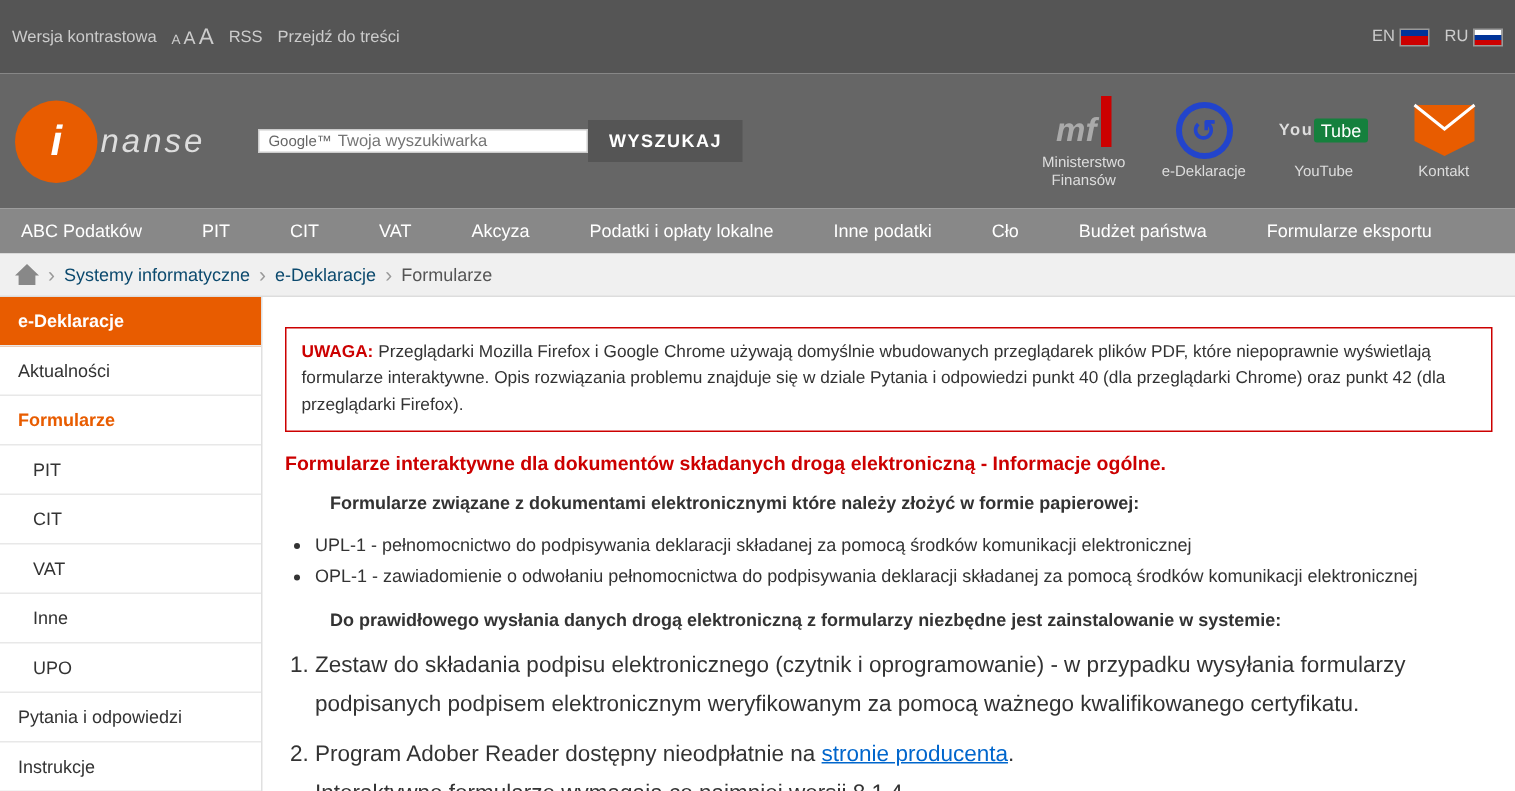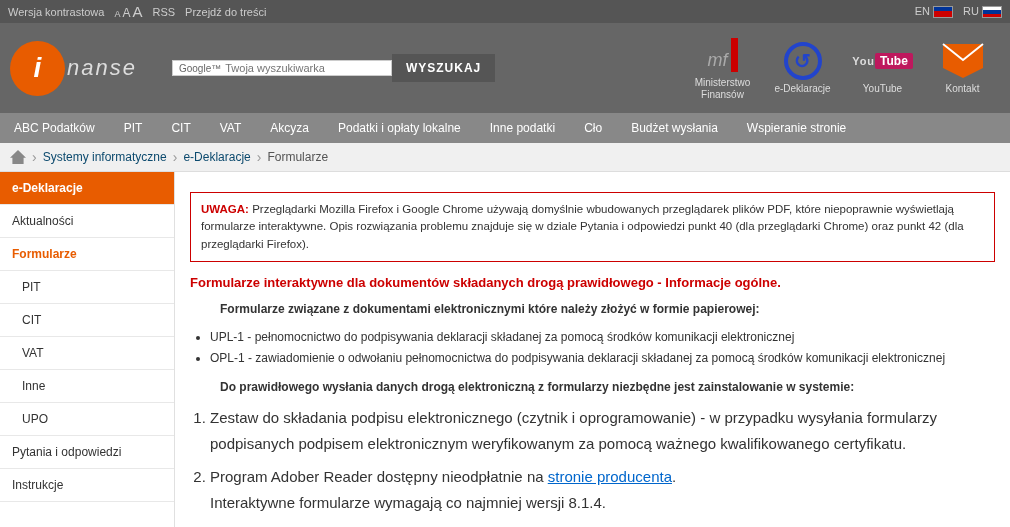--- a/index.html
+++ b/index.html
@@ -3,21 +3,21 @@
   <meta charset="utf-8">
   <style>
     * { margin: 0; padding: 0; box-sizing: border-box; }
     body { font-family: Arial, sans-serif; font-size: 12px; color: #333; background: #fff; width: 1010px; }
 
     
     .top-bar {
       background: #555;
       color: #ccc;
       font-size: 11px;
-      padding: 3px 8px;
+      padding: 16px 8px;
       display: flex;
       align-items: center;
       gap: 10px;
     }
     .top-bar .spacer { flex: 1; }
     .a-sizes { display: flex; gap: 2px; align-items: baseline; }
     .a-small { font-size: 9px; }
     .a-med { font-size: 12px; }
     .a-large { font-size: 15px; }
 
@@ -116,21 +116,21 @@
       display: flex;
       align-items: center;
       justify-content: center;
       margin-bottom: 2px;
     }
 
     
     .main-nav {
       background: #888;
       display: flex;
-      gap: 1px;
+      gap: 12px;
     }
     .main-nav a {
       color: white;
       text-decoration: none;
       padding: 8px 14px;
       font-size: 12px;
       display: block;
       white-space: nowrap;
     }
 
@@ -294,41 +294,41 @@
       <input class="search-input" placeholder="Twoja wyszukiwarka" style="">
     </div>
     <button class="search-btn">WYSZUKAJ</button>
   </div>
 
   <div class="header-icons">
 
     <div class="header-icon-item">
       <div class="icon-img">
         <div style="display:flex;align-items:center;position:relative;">
-          <span style="font-size:18px;font-weight:normal;color:#aaa;font-style:italic;margin-top:11px;">mf</span>
+          <span style="font-size:22px;font-weight:bold;color:#aaa;font-style:italic;margin-top:11px;">mf</span>
           <div style="width:7px;height:34px;background:#cc0000;margin-left:3px;"></div>
         </div>
       </div>
       <span class="header-icon-label">Ministerstwo<br>Finansów</span>
     </div>
 
     <div class="header-icon-item">
       <div class="icon-img">
         <div style="width:38px;height:38px;border-radius:50%;border:4px solid #2244cc;display:flex;align-items:center;justify-content:center;">
           <span style="color:#2244cc;font-size:20px;font-weight:bold;">↺</span>
         </div>
       </div>
       <span class="header-icon-label">e-Deklaracje</span>
     </div>
 
     <div class="header-icon-item">
       <div class="icon-img">
         <div style="display:flex;flex-direction:row;align-items:center;justify-content:center;">
           <span style="font-size:11px;color:#ddd;font-weight:bold;letter-spacing:1px;">You</span>
-          <span style="background:#be185d;color:white;font-size:12px;font-weight:bold;padding:1px 5px;border-radius:2px;">Tube</span>
+          <span style="background:#15803d;color:white;font-size:12px;font-weight:normal;padding:1px 5px;border-radius:2px;">Tube</span>
         </div>
       </div>
       <span class="header-icon-label">YouTube</span>
     </div>
 
     <div class="header-icon-item">
       <div class="icon-img">
         <svg width="44" height="38" viewBox="0 0 44 38">
           <polygon points="2,2 42,2 42,26 22,36 2,26" fill="#e85c00"></polygon>
           <polyline points="2,2 22,18 42,2" fill="none" stroke="white" stroke-width="2"></polyline>
@@ -341,22 +341,22 @@
 
 <nav class="main-nav">
   <a>ABC Podatków</a>
   <a>PIT</a>
   <a>CIT</a>
   <a>VAT</a>
   <a>Akcyza</a>
   <a>Podatki i opłaty lokalne</a>
   <a>Inne podatki</a>
   <a>Cło</a>
-  <a>Budżet wysłania</a>
-  <a>Wspieranie stronie</a>
+  <a>Budżet państwa</a>
+  <a>Formularze eksportu</a>
 </nav>
 
 <div class="breadcrumb">
   <span class="home-icon"></span>
   <span class="breadcrumb-sep">›</span>
   <a>Systemy informatyczne</a>
   <span class="breadcrumb-sep">›</span>
   <a>e-Deklaracje</a>
   <span class="breadcrumb-sep">›</span>
   <span class="current">Formularze</span>
@@ -377,21 +377,21 @@
     <div class="sidebar-item">Instrukcje</div>
   </div>
 
   <div class="main-content">
 
     <div class="warning-box">
       <span class="uwaga">UWAGA:</span>
       <span> Przeglądarki Mozilla Firefox i Google Chrome używają domyślnie wbudowanych przeglądarek plików PDF, które niepoprawnie wyświetlają formularze interaktywne. Opis rozwiązania problemu znajduje się w dziale Pytania i odpowiedzi punkt 40 (dla przeglądarki Chrome) oraz punkt 42 (dla przeglądarki Firefox).</span>
     </div>
 
-    <div class="section-title">Formularze interaktywne dla dokumentów składanych drogą prawidłowego - Informacje ogólne.</div>
+    <div class="section-title">Formularze interaktywne dla dokumentów składanych drogą elektroniczną - Informacje ogólne.</div>
 
     <p class="content-text">
       <strong>Formularze związane z dokumentami elektronicznymi które należy złożyć w formie papierowej:</strong>
     </p>
 
     <ul class="bullet-list">
       <li>UPL-1 - pełnomocnictwo do podpisywania deklaracji składanej za pomocą środków komunikacji elektronicznej</li>
       <li>OPL-1 - zawiadomienie o odwołaniu pełnomocnictwa do podpisywania deklaracji składanej za pomocą środków komunikacji elektronicznej</li>
     </ul>
 

